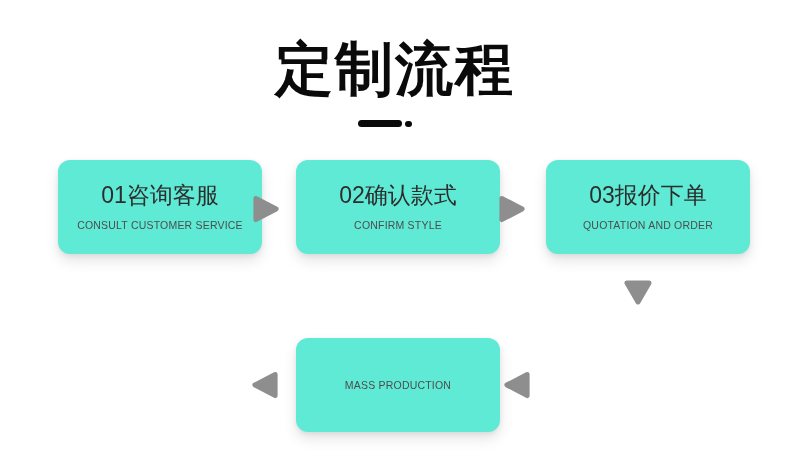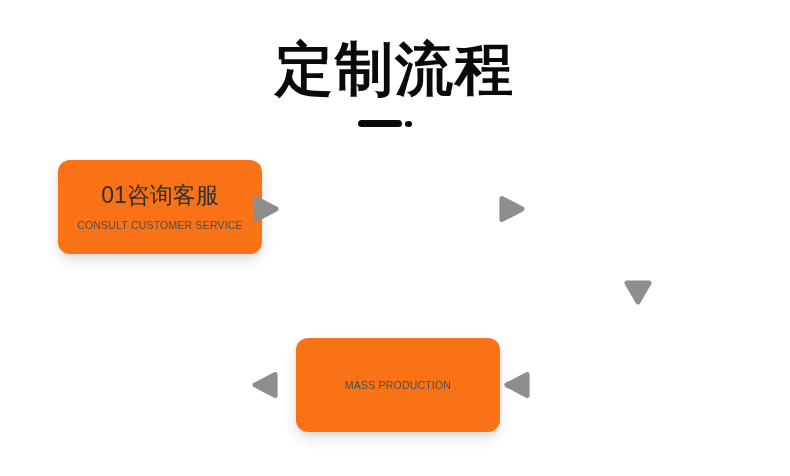--- a/index.html
+++ b/index.html
@@ -51,21 +51,21 @@
     top: 1.5px;
     width: 6.5px;
     height: 6.5px;
     border-radius: 50%;
     background: #0a0a0a;
   }
   .card {
     position: absolute;
     width: 204px;
     height: 94px;
-    background: #f97316;
+    background: #5eead4;
     border-radius: 12px;
     box-shadow: 0 7px 14px rgba(0,0,0,0.10), 0 2px 5px rgba(0,0,0,0.07);
     display: flex;
     flex-direction: column;
     align-items: center;
     justify-content: center;
     gap: 13px;
     text-align: center;
   }
   .card-title {
@@ -111,25 +111,33 @@
 
   <div class="card c1">
     <div class="card-title">01咨询客服</div>
     <div class="card-sub">CONSULT CUSTOMER SERVICE</div>
   </div>
 
   <svg class="arrow a1" viewBox="0 0 32 32" aria-hidden="true">
     <polygon points="6,5 27,16 6,27" fill="#8e8e8e" stroke="#8e8e8e" stroke-width="5" stroke-linejoin="round"></polygon>
   </svg>
 
+  <div class="card c2">
+    <div class="card-title">02确认款式</div>
+    <div class="card-sub">CONFIRM STYLE</div>
+  </div>
 
   <svg class="arrow a2" viewBox="0 0 32 32" aria-hidden="true">
     <polygon points="6,5 27,16 6,27" fill="#8e8e8e" stroke="#8e8e8e" stroke-width="5" stroke-linejoin="round"></polygon>
   </svg>
 
+  <div class="card c3">
+    <div class="card-title">03报价下单</div>
+    <div class="card-sub">QUOTATION AND ORDER</div>
+  </div>
 
   <svg class="arrow a3" viewBox="0 0 32 30" aria-hidden="true">
     <polygon points="5,6 27,6 16,25" fill="#8e8e8e" stroke="#8e8e8e" stroke-width="5" stroke-linejoin="round"></polygon>
   </svg>
 
 
   <svg class="arrow a4" viewBox="0 0 32 32" aria-hidden="true">
     <polygon points="26,5 5,16 26,27" fill="#8e8e8e" stroke="#8e8e8e" stroke-width="5" stroke-linejoin="round"></polygon>
   </svg>
 

